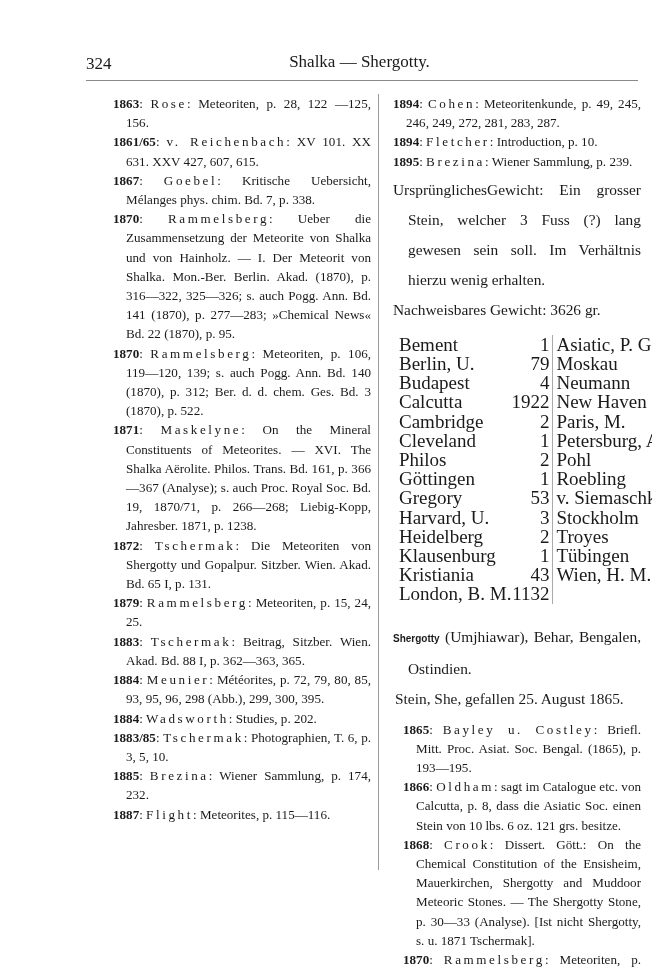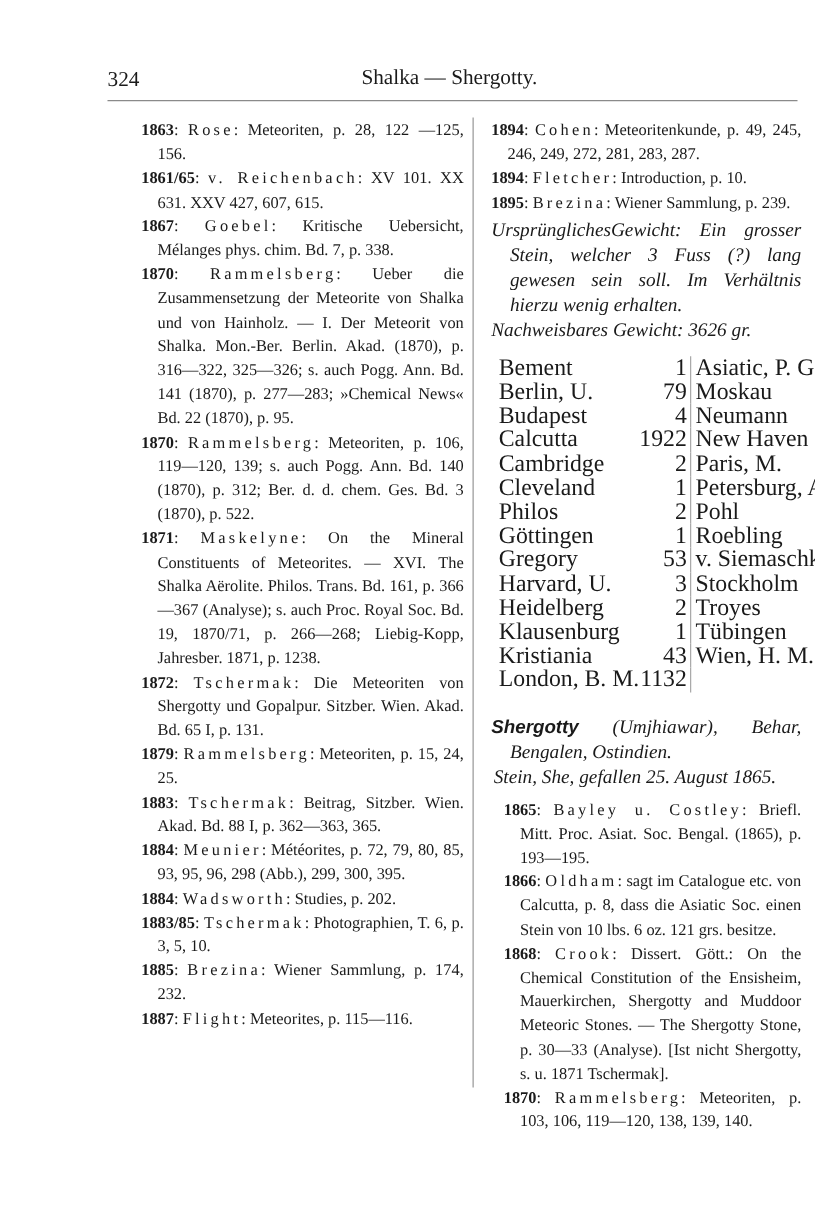--- a/index.html
+++ b/index.html
@@ -11,31 +11,31 @@
   .page-number { position: absolute; left: 86px; top: 54px; font-size: 17px; text-align: center; }
   .running-head { position: absolute; left: 0; right: 17px; top: 52px; text-align: center; font-size: 17px; padding-left: 84px; }
   .head-rule { position: absolute; left: 86px; right: 14px; top: 80px; border-top: 1px solid #8a8a8a; }
   .col { position: absolute; top: 94px; font-size: 13.1px; line-height: 19.2px; }
   .col-left { left: 113px; width: 258px; }
   .col-right { left: 393px; width: 248px; }
   .col-divider { position: absolute; left: 378px; top: 94px; height: 776px; border-left: 1px solid #9a9a9a; }
   .entry { text-indent: -13px; padding-left: 13px; text-align: justify; margin: 0; }
   .yr { font-weight: bold; }
   .au { letter-spacing: 2.6px; }
-  .big { font-size: 15.4px; line-height: 20px; font-style: italic; }
+  .big { font-size: 15.4px; line-height: 30px; }
   .para { text-indent: -15px; padding-left: 15px; margin: 0; text-align: justify; }
   .para-noind { margin: 0; }
   table.holdings { border-collapse: collapse; margin: 10px 0 0 6px; font-size: 19px; line-height: 19.2px; }
   table.holdings td { padding: 0; white-space: nowrap; vertical-align: top; }
   td.loc { width: 88px; }
   td.wt { text-align: right; width: 30px; padding-right: 3px !important; border-right: 1px solid #aaa; }
   td.loc2 { padding-left: 3px !important; width: 94px; }
   td.wt2 { text-align: right; width: 24px; }
   .section-gap { height: 18px; }
-  .title-b { font-weight: bold; font-family: "Liberation Sans", "DejaVu Sans", sans-serif; font-size: 15px; }
+  .title-b { font-weight: bold; font-family: "Liberation Sans", "DejaVu Sans", sans-serif; font-size: 10px; }
 </style>
 </head>
 <body>
 
 <div class="page-number">324</div>
 <div class="running-head">Shalka — Shergotty.</div>
 <div class="head-rule"></div>
 <div class="col-divider"></div>
 
 <div class="col col-left" id="left-col">

